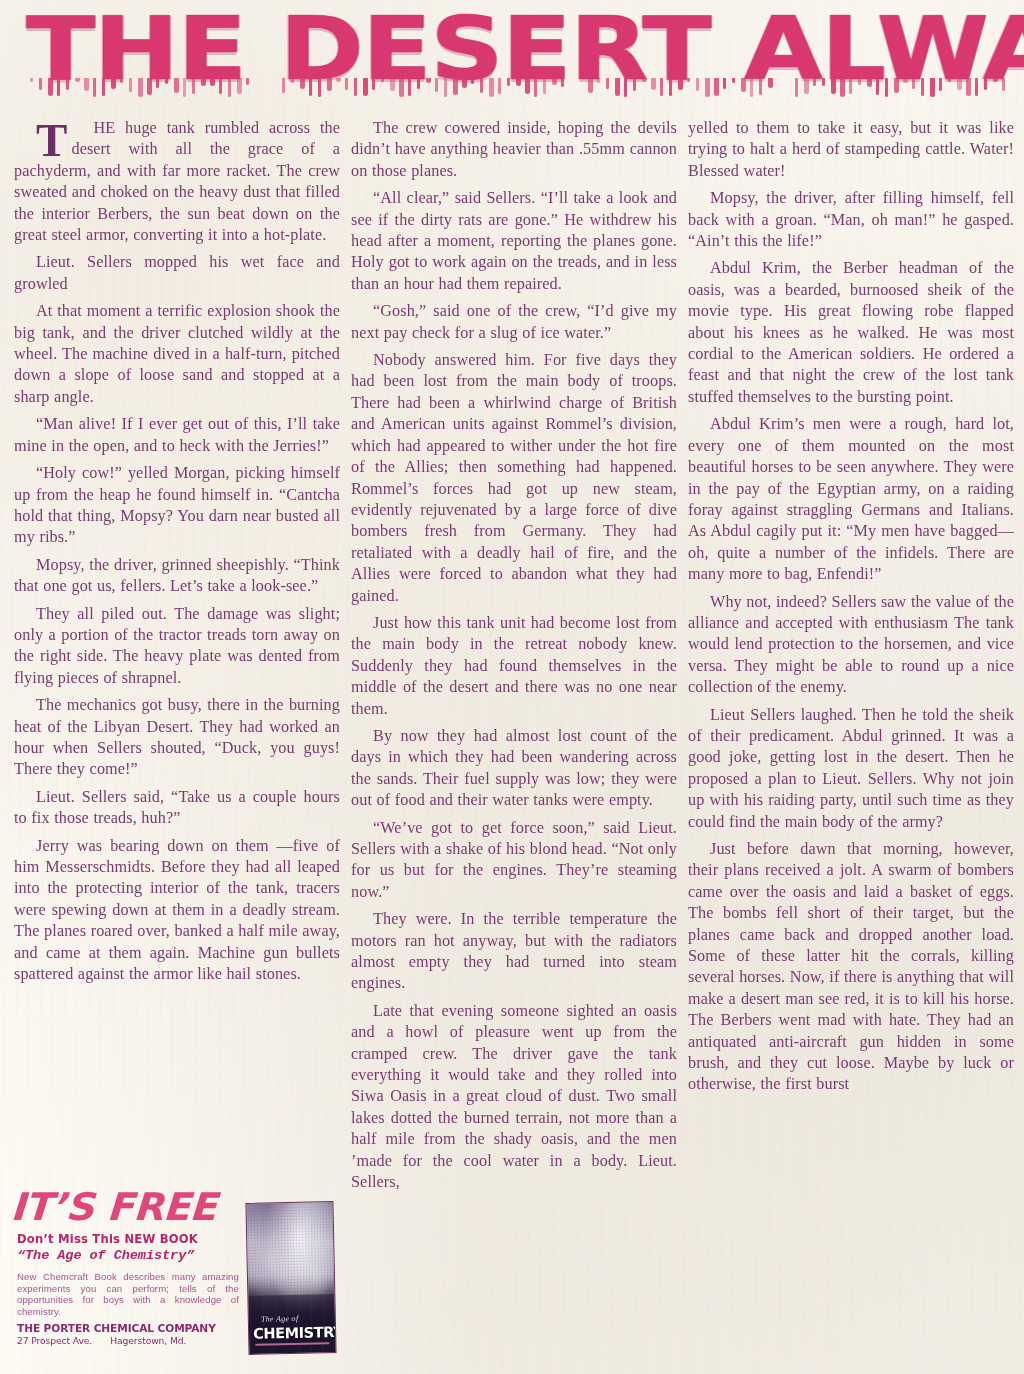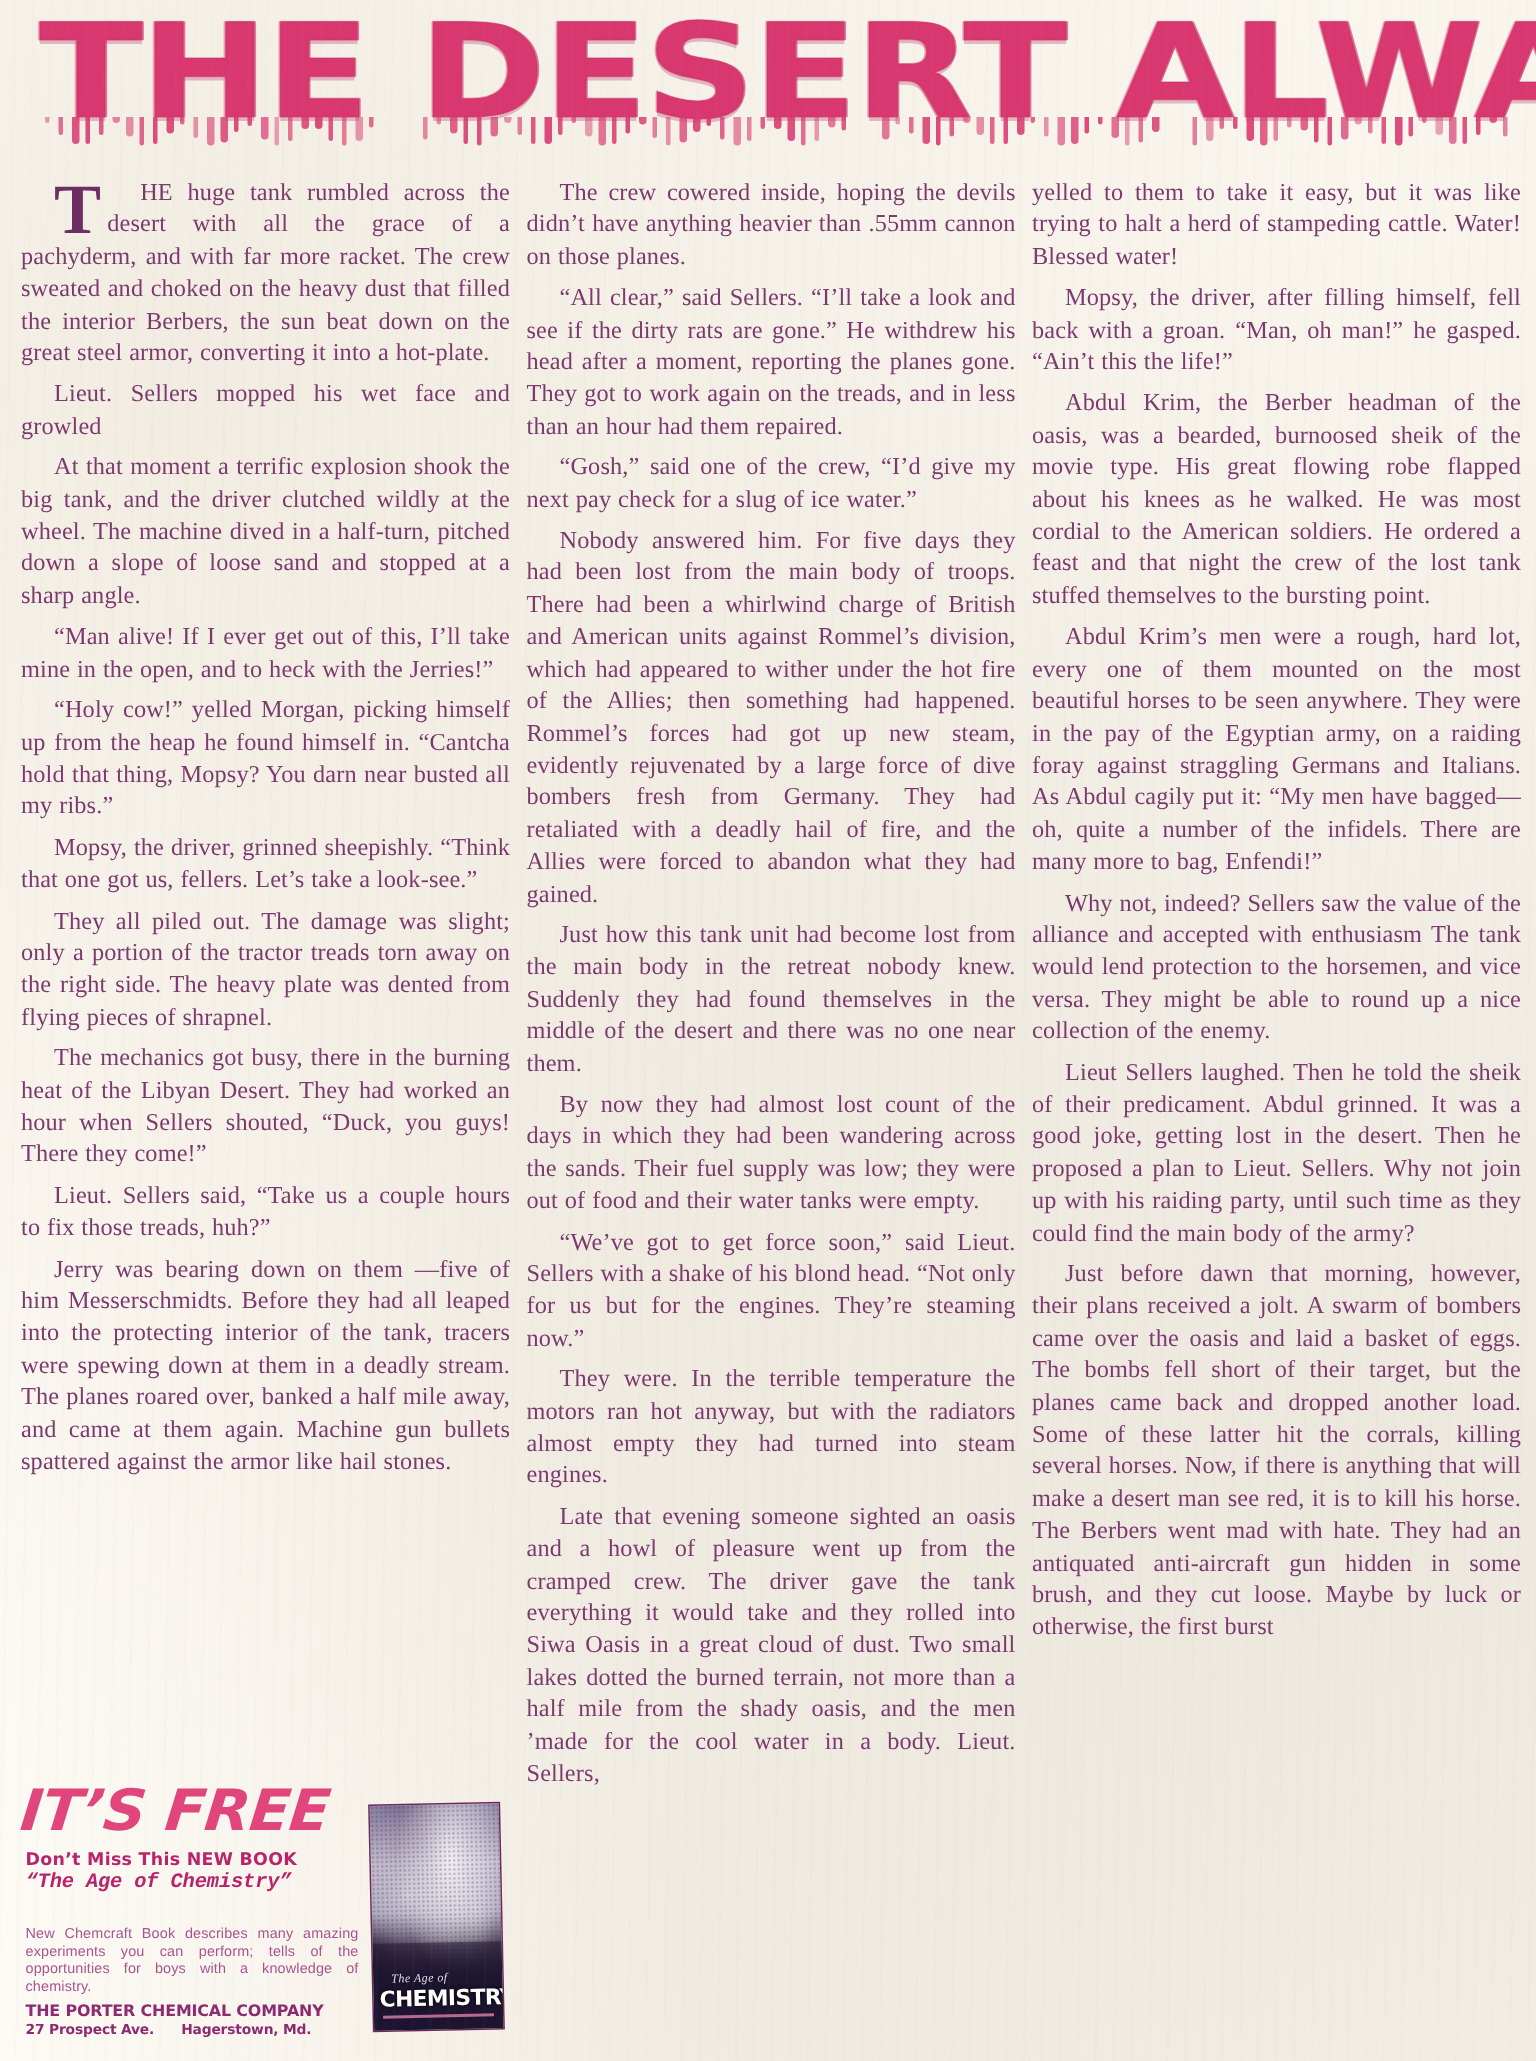--- a/index.html
+++ b/index.html
@@ -118,30 +118,30 @@
     letter-spacing:.2px;
   }
   .ad-l2{
     font-family:Liberation Mono, monospace;font-weight:700;font-style:italic;
     font-size:13.6px;line-height:17px;color:#b8246b;margin-top:1px;
     letter-spacing:-.1px;
   }
   .ad-body{
     font-family:"Liberation Sans", sans-serif;
     font-size:9.6px;line-height:11.6px;color:#a8558f;
-    margin-top:20px;text-align:justify;
+    margin-top:7px;text-align:justify;
     letter-spacing:.1px;
   }
   .ad-co{
     font-family:"DejaVu Sans", sans-serif;font-weight:700;
     font-size:10.6px;line-height:13px;color:#8c2a72;margin-top:5px;
     letter-spacing:-.1px;
   }
   .ad-addr{
-    font-family:"DejaVu Sans", sans-serif;font-weight:700;
+    font-family:"DejaVu Sans", sans-serif;font-weight:400;
     font-size:9.2px;line-height:12px;color:#8c2a72;
     letter-spacing:-.1px;
   }
   .ad-addr span.gap{display:inline-block;width:18px;}
 
   
   .ad-book{
     position:absolute;left:233px;top:14px;width:86px;height:150px;
     border:1px solid #6a2a58;
     background:
@@ -333,21 +333,21 @@
           <div class="darkband"></div>
           <div class="bk-small">The Age of</div>
           <div class="bk-big">CHEMISTRY</div>
           <div class="bk-rule"></div>
         </div>
       </div>
     </div>
 
     <div class="col tall">
       <p>The crew cowered inside, hoping the devils didn’t have anything heavier than .55mm cannon on those planes.</p>
-      <p>“All clear,” said Sellers. “I’ll take a look and see if the dirty rats are gone.” He withdrew his head after a moment, reporting the planes gone. They got to work again on the treads, and in less than an hour had them repaired.</p>
+      <p>“All clear,” said Sellers. “I’ll take a look and see if the dirty rats are gone.” He withdrew his head after a moment, reporting the planes gone. Holy got to work again on the treads, and in less than an hour had them repaired.</p>
       <p>“Gosh,” said one of the crew, “I’d give my next pay check for a slug of ice water.”</p>
       <p>Nobody answered him. For five days they had been lost from the main body of troops. There had been a whirlwind charge of British and American units against Rommel’s division, which had appeared to wither under the hot fire of the Allies; then something had happened. Rommel’s forces had got up new steam, evidently rejuvenated by a large force of dive bombers fresh from Germany. They had retaliated with a deadly hail of fire, and the Allies were forced to abandon what they had gained.</p>
       <p>Just how this tank unit had become lost from the main body in the retreat nobody knew. Suddenly they had found themselves in the middle of the desert and there was no one near them.</p>
       <p>By now they had almost lost count of the days in which they had been wandering across the sands. Their fuel supply was low; they were out of food and their water tanks were empty.</p>
       <p>“We’ve got to get force soon,” said Lieut. Sellers with a shake of his blond head. “Not only for us but for the engines. They’re steaming now.”</p>
       <p>They were. In the terrible temperature the motors ran hot anyway, but with the radiators almost empty they had turned into steam engines.</p>
       <p>Late that evening someone sighted an oasis and a howl of pleasure went up from the cramped crew. The driver gave the tank everything it would take and they rolled into Siwa Oasis in a great cloud of dust. Two small lakes dotted the burned terrain, not more than a half mile from the shady oasis, and the men ’made for the cool water in a body. Lieut. Sellers,</p>
     </div>
 
     <div class="col tall">

